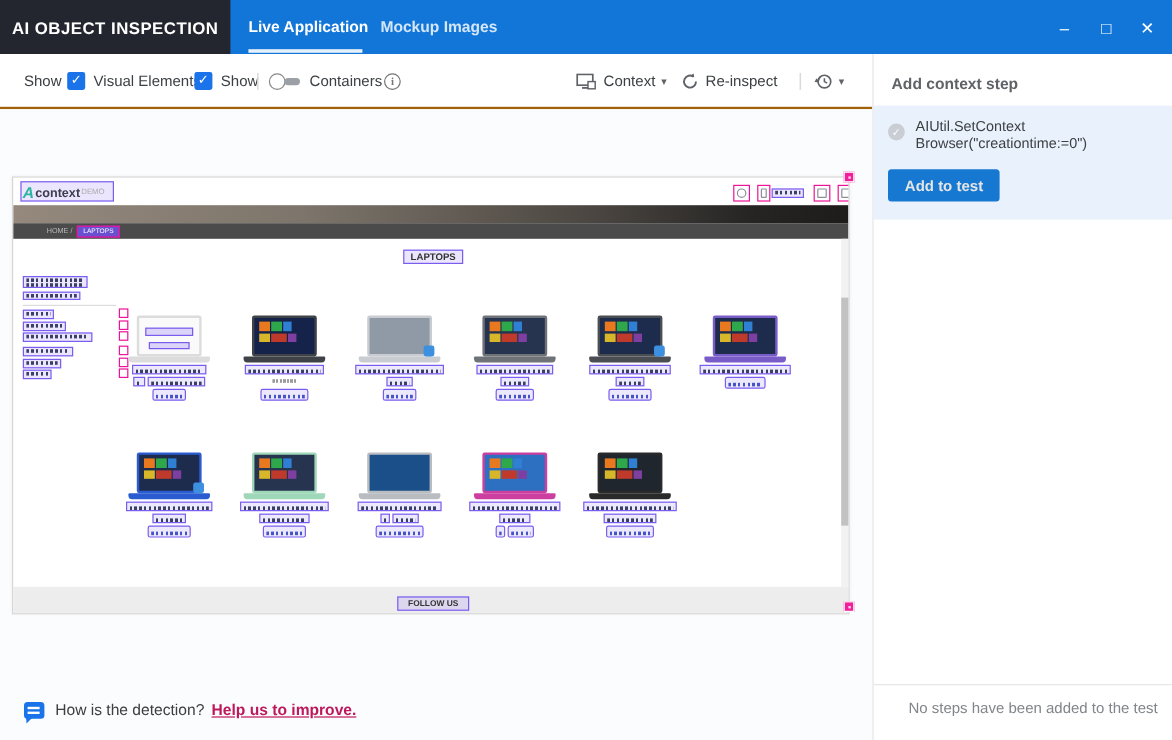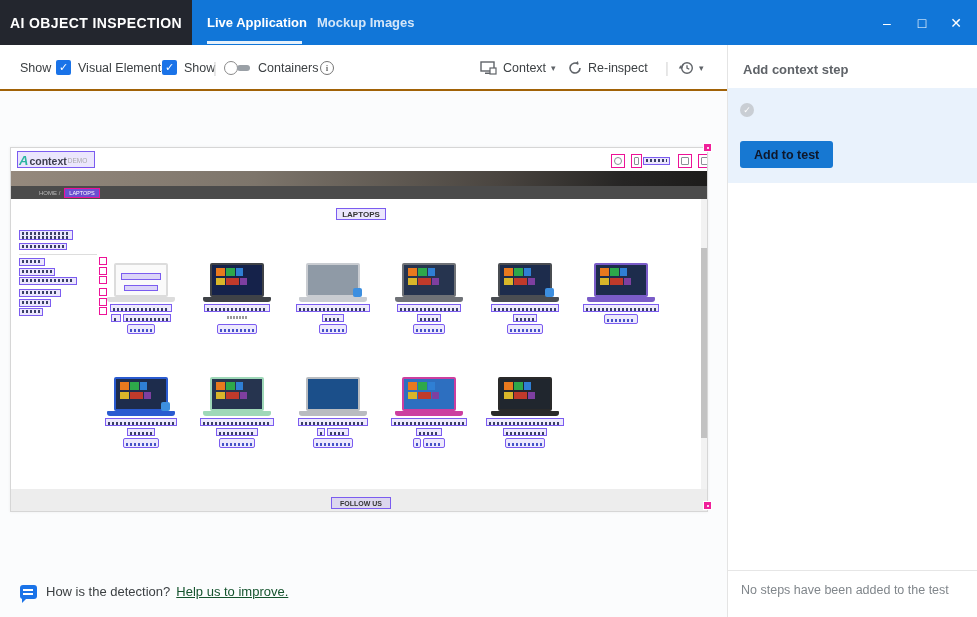--- a/index.html
+++ b/index.html
@@ -87,33 +87,33 @@
 
   
   .shot-sb-track { position:absolute; left:690px; top:51px; width:7px; height:290px; background:#f2f2f2; }
   .shot-sb-thumb { position:absolute; left:690px; top:100px; width:7px; height:190px; background:#c2c2c2; }
 
   
   .feedback { position:absolute; left:20px; top:493px; display:flex; align-items:flex-end; font-size:13px; color:#3c4043; }
   .fb-ic { position:relative; width:17px; height:14px; background:#1a73e8; border-radius:3px; margin-right:9px; }
   .fb-ic::before { content:""; position:absolute; left:3px; top:4px; width:10px; height:2px; background:#fff; box-shadow:0 4px 0 #fff; }
   .fb-ic::after { content:""; position:absolute; left:2px; bottom:-4px; border:3px solid transparent; border-top-color:#1a73e8; border-left-color:#1a73e8; }
-  .fb-link { text-decoration:underline; color:#14532d; margin-left:6px; }
+  .fb-link { text-decoration:underline; color:#be185d; margin-left:6px;font-weight:bold; }
 
   
   .rpanel { position:absolute; left:727px; top:45px; width:250px; height:572px; background:#fff; border-left:1px solid #e4e4e4; }
   .rp-header { position:absolute; left:15px; top:17px; font-size:13px; font-weight:bold; color:#5f6368; }
   .rp-card { position:absolute; left:0; top:43px; width:250px; height:95px; background:#e9f2fc; }
   .rp-radio { position:absolute; left:12px; top:15px; width:14px; height:14px; border-radius:50%; background:#c9ced4;
               color:#fff; font-size:9px; line-height:14px; text-align:center; }
   .rp-code { position:absolute; left:35px; top:10px; font-size:12px; color:#3c4043; line-height:14px; }
-  .rp-btn { position:absolute; left:12px; top:53px; height:27px; padding:0 14px; background:#1778d2; color:#0f172a;
+  .rp-btn { position:absolute; left:12px; top:53px; height:27px; padding:0 14px; background:#1778d2; color:#e5e5e5;
             font-size:12.5px; font-weight:bold; border:none; border-radius:3px; display:flex; align-items:center; }
   .rp-footer { position:absolute; left:0; top:525px; width:250px; border-top:1px solid #e6e6e6; }
-  .rp-empty { position:absolute; left:13px; top:538px; font-size:12.5px; color:#80868b;text-align:center; }
+  .rp-empty { position:absolute; left:29px; top:538px; font-size:12.5px; color:#80868b;text-align:center; }
 </style>
 </head>
 <body>
 
 <div id="stage">
 
   <div class="titlebar">
     <div class="title-dark">AI OBJECT INSPECTION</div>
     <div class="tab" style="left:317px;">Mockup Images</div>
     <div class="tab active" style="left:207px;">Live Application</div>
@@ -520,19 +520,23 @@
       <span class="fb-ic"></span>
       <span>How is the detection?</span>
       <a class="fb-link" href="#">Help us to improve.</a>
     </div>
   </div>
 
   <div class="rpanel">
     <div class="rp-header">Add context step</div>
     <div class="rp-card">
       <div class="rp-radio">✓</div>
+      <div class="rp-code">
+        <div>AIUtil.SetContext</div>
+        <div>Browser("creationtime:=0")</div>
+      </div>
       <button class="rp-btn">Add to test</button>
     </div>
     <div class="rp-footer"></div>
     <div class="rp-empty">No steps have been added to the test</div>
   </div>
 
 </div>
 
 </body></html>

